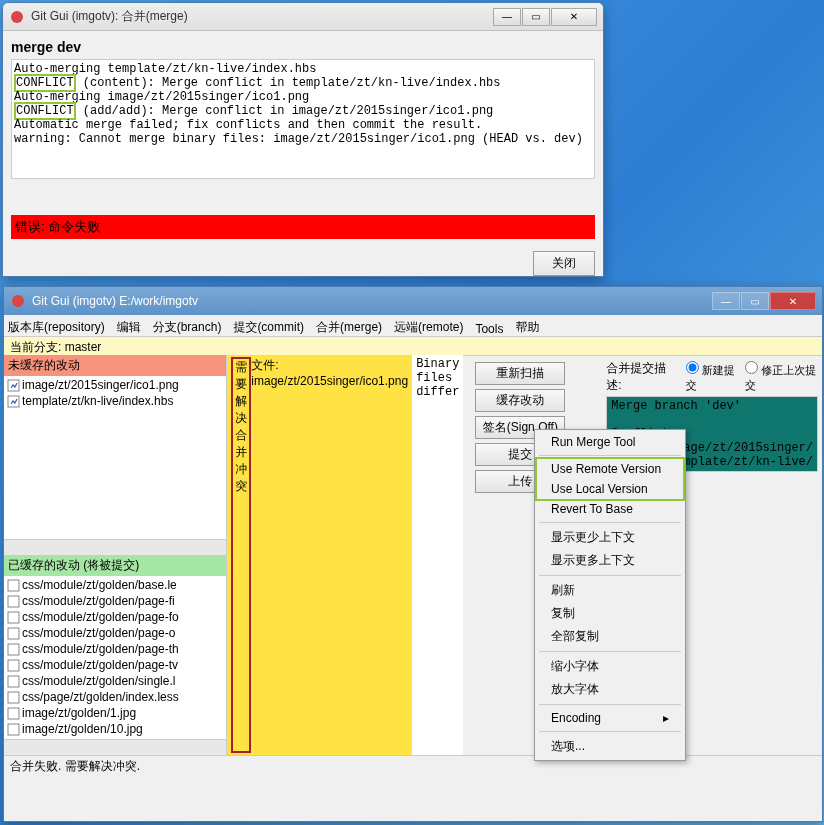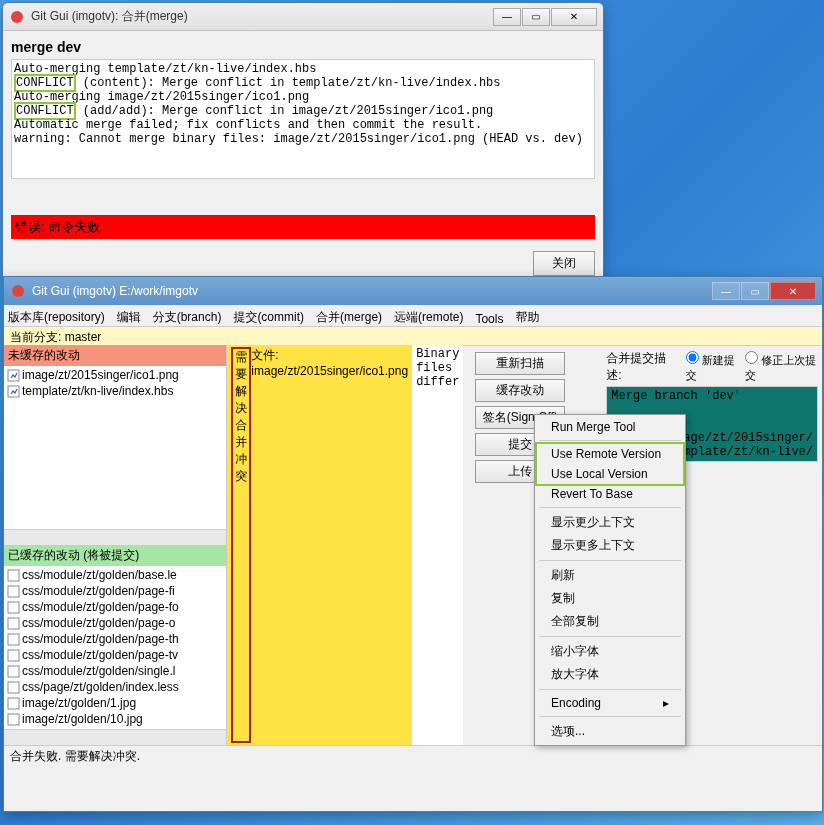--- a/index.html
+++ b/index.html
@@ -15,21 +15,21 @@
 .wbtn.close { width: 46px; background: linear-gradient(#f8f8f8, #dedede); }
 .win1-body { padding: 8px; }
 .merge-title { font-size: 14px; font-weight: bold; margin-bottom: 4px; }
 .merge-output { background: #fff; border: 1px solid #ccc; padding: 2px; font-family: "Courier New", monospace; font-size: 12px; height: 120px; overflow: hidden; white-space: pre; line-height: 14px; }
 .conflict-hl { border: 2px solid #8fc739; background: #fff; }
 .error-bar { background: #fe0000; color: #000; padding: 3px 4px; margin-top: 36px; font-size: 13px; }
 .close-area { text-align: right; margin-top: 12px; }
 .btn { background: linear-gradient(#f8f8f8, #e4e4e4); border: 1px solid #999; padding: 3px 18px; font-size: 12px; cursor: pointer; }
 
 
-.win2 { position: absolute; left: 3px; top: 276px; width: 820px; height: 536px; background: #f0f0f0; border: 1px solid #4a7cb0; box-shadow: 0 4px 12px rgba(0,0,0,0.3); }
+.win2 { position: absolute; left: 3px; top: 286px; width: 820px; height: 536px; background: #f0f0f0; border: 1px solid #4a7cb0; box-shadow: 0 4px 12px rgba(0,0,0,0.3); }
 .titlebar2 { height: 28px; background: linear-gradient(#7aa9d6, #5d92c9); display: flex; align-items: center; padding: 0 6px; color: #fff; }
 .titlebar2 .icon { width: 16px; height: 16px; margin-right: 6px; }
 .titlebar2 .title { flex: 1; font-size: 12px; }
 .titlebar2 .wbtn2 { width: 28px; height: 18px; background: rgba(255,255,255,0.15); border: 1px solid rgba(255,255,255,0.3); display: flex; align-items: center; justify-content: center; font-size: 10px; color: #fff; cursor: pointer; margin-left: 1px; }
 .titlebar2 .wbtn2.close2 { width: 46px; background: #c94040; }
 
 .menubar { height: 22px; background: #f0f0f0; border-bottom: 1px solid #ccc; display: flex; align-items: flex-end; padding: 0 4px; gap: 12px; font-size: 12px; }
 .menubar span { cursor: pointer; }
 
 .branch-line { height: 18px; padding: 2px 6px; background: #fef9c3; font-size: 12px; }
@@ -45,21 +45,21 @@
 .file-list .item { display: flex; align-items: center; padding: 0 2px; font-size: 12px; white-space: nowrap; cursor: pointer; height: 16px; }
 .file-list .item .fic { width: 14px; height: 13px; margin-right: 2px; display: inline-flex; align-items: center; justify-content: center; }
 .scroll { height: 16px; background: #e8e8e8; border-top: 1px solid #ccc; }
 
 .conflict-hdr { background: #ffe344; padding: 2px 4px; display: flex; font-size: 12px; }
 .conflict-hdr .need { border: 2px solid #a52026; padding: 0 2px; background: #ffe344; }
 .conflict-hdr .fpath { margin-left: auto; }
 .diff-area { flex: 1; background: #fff; font-family: "Courier New", monospace; font-size: 12px; padding: 2px 4px; position: relative; }
 
 
-.ctx { position: absolute; left: 534px; top: 414px; width: 152px; background: #f0f0f0; border: 1px solid #999; box-shadow: 2px 2px 6px rgba(0,0,0,0.3); z-index: 100; font-size: 12px; padding: 2px; }
+.ctx { position: absolute; left: 534px; top: 429px; width: 152px; background: #f0f0f0; border: 1px solid #999; box-shadow: 2px 2px 6px rgba(0,0,0,0.3); z-index: 100; font-size: 12px; padding: 2px; }
 .ctx .mi { padding: 3px 14px; cursor: pointer; }
 .ctx .sep { height: 1px; background: #ccc; margin: 3px 2px; }
 .ctx .hl-group { border: 2px solid #8fc739; margin: -2px; padding: 0; }
 .ctx .hl-group .mi { padding: 3px 14px; }
 
 
 .commit-area { display: flex; height: 136px; border-top: 1px solid #ccc; gap: 35px; }
 .commit-left { display: flex; flex-direction: column; gap: 4px; padding: 6px 2px 6px 12px; width: 104px; align-items: stretch; }
 .commit-left button { font-size: 12px; padding: 2px 4px; background: linear-gradient(#f8f8f8,#e4e4e4); border: 1px solid #999; cursor: pointer; white-space: nowrap; }
 .commit-right { flex: 1; padding: 4px; }

